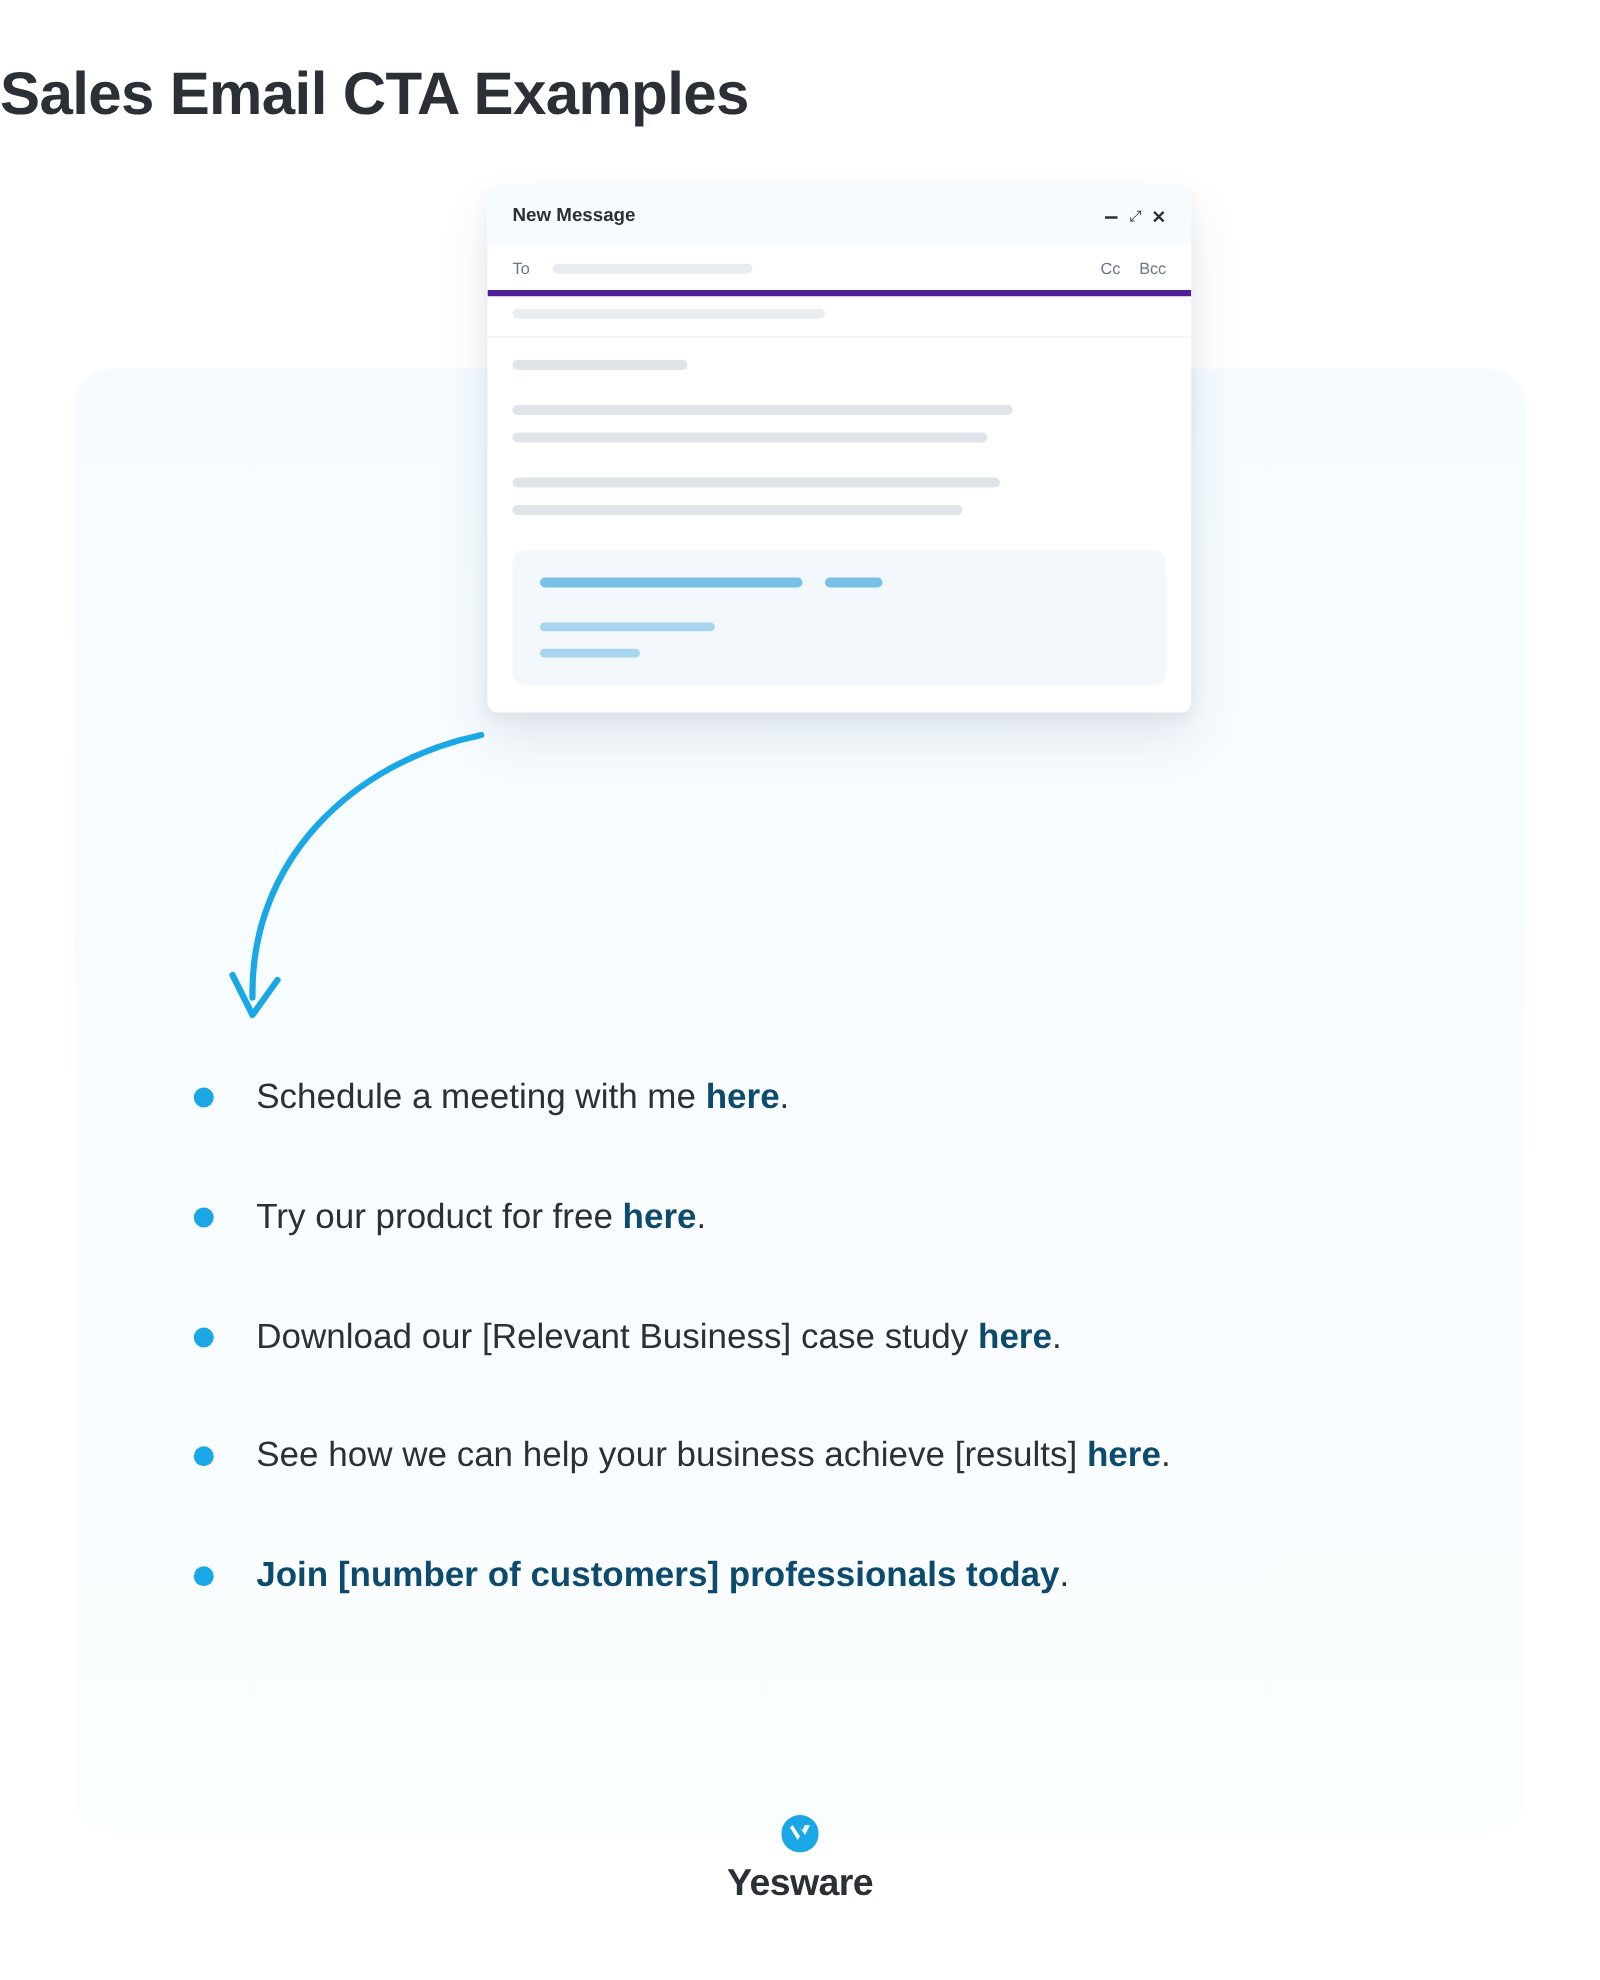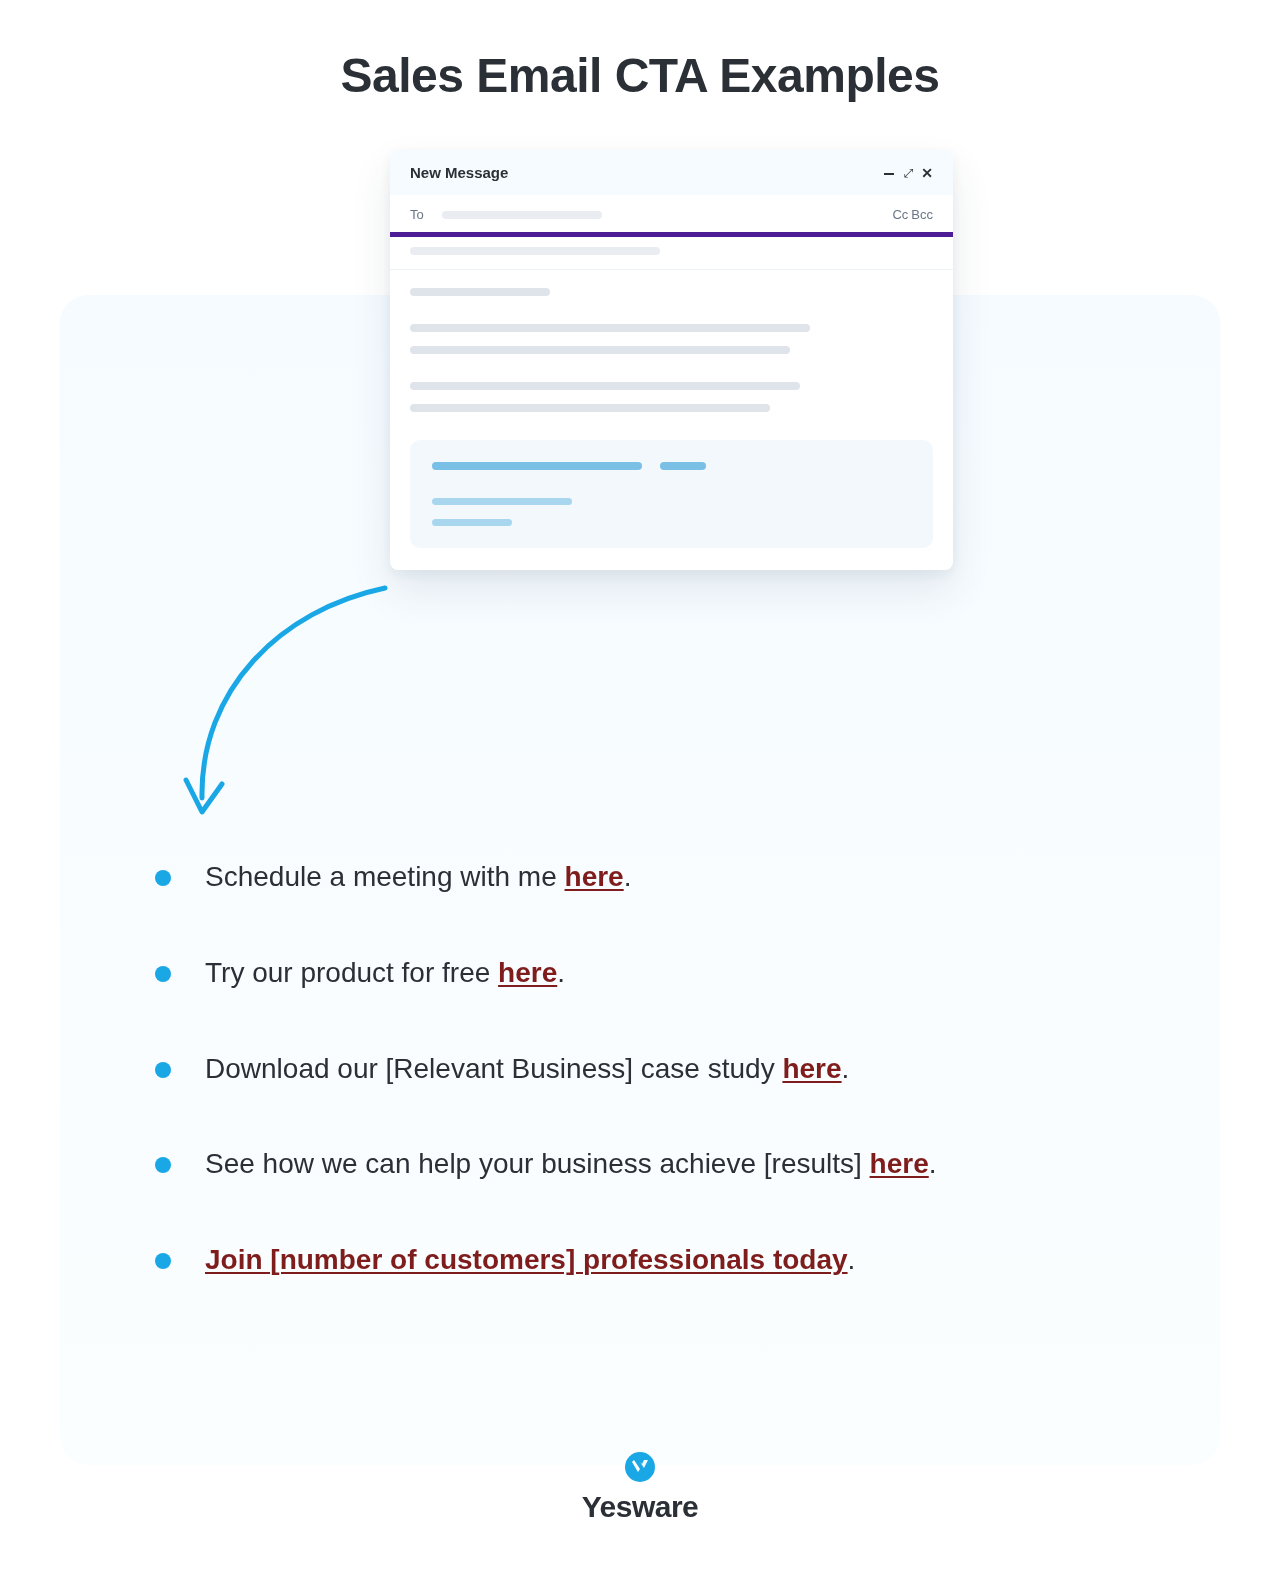--- a/index.html
+++ b/index.html
@@ -10,21 +10,20 @@
     font-family: -apple-system, BlinkMacSystemFont, "Segoe UI", Helvetica, Arial, sans-serif;
     color: #2b2f36;
     position: relative;
     overflow: hidden;
   }
   .page-title {
     position: absolute;
     top: 48px;
     left: 0;
     width: 100%;
-    text-align: center;
     font-size: 48px;
     font-weight: 800;
     color: #2b2f36;
     letter-spacing: -0.5px;
   }
   .bg-panel {
     position: absolute;
     left: 60px;
     top: 295px;
     width: 1160px;
@@ -77,21 +76,21 @@
     font-size: 13px;
     color: #6b7687;
     width: 32px;
     flex: 0 0 auto;
   }
   .compose-row .ccbcc {
     margin-left: auto;
     font-size: 13px;
     color: #6b7687;
     display: flex;
-    gap: 3px;
+    gap: 15px;
   }
   .compose-subject {
     padding: 10px 20px 14px 20px;
     border-bottom: 1px solid #eef3f7;
   }
   .compose-body {
     padding: 18px 20px 14px 20px;
   }
   .ph { background: #e9edf1; border-radius: 4px; height: 8px; }
   .ph-dark { background: #dfe4ea; }
@@ -134,23 +133,22 @@
     content: "";
     position: absolute;
     left: 0;
     top: 12px;
     width: 16px;
     height: 16px;
     background: #1aa7e6;
     border-radius: 50%;
   }
   .link {
-    color: #7f1d1d;
+    color: #0c4a6e;
     font-weight: 700;
-    text-decoration: underline;
     text-decoration-thickness: 2px;
     text-underline-offset: 3px;
   }
   
   .logo {
     position: absolute;
     bottom: 60px;
     left: 0;
     width: 100%;
     text-align: center;

